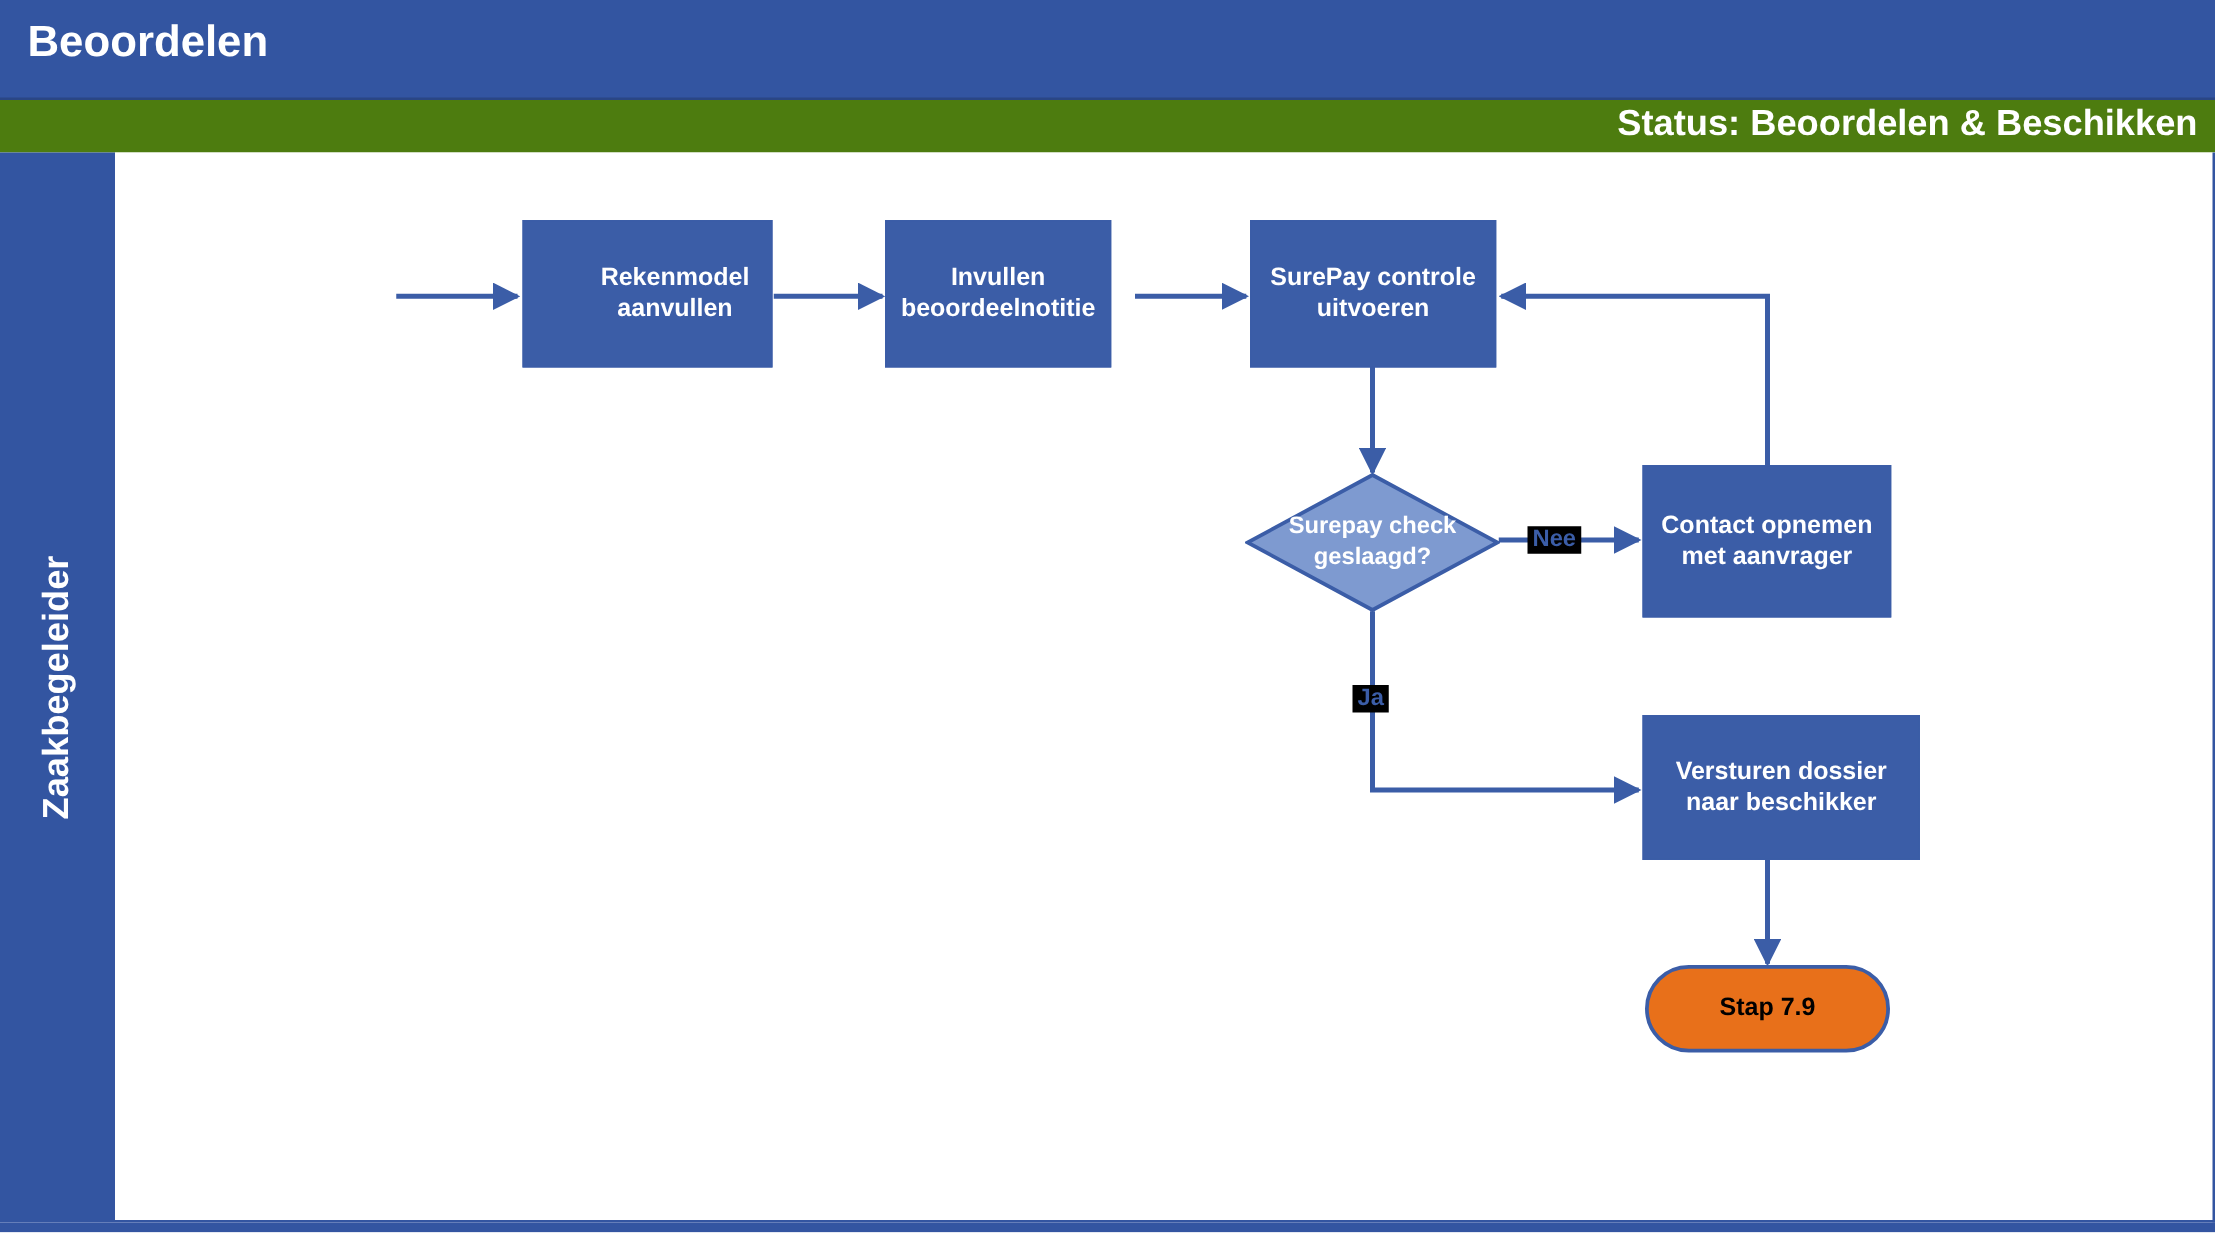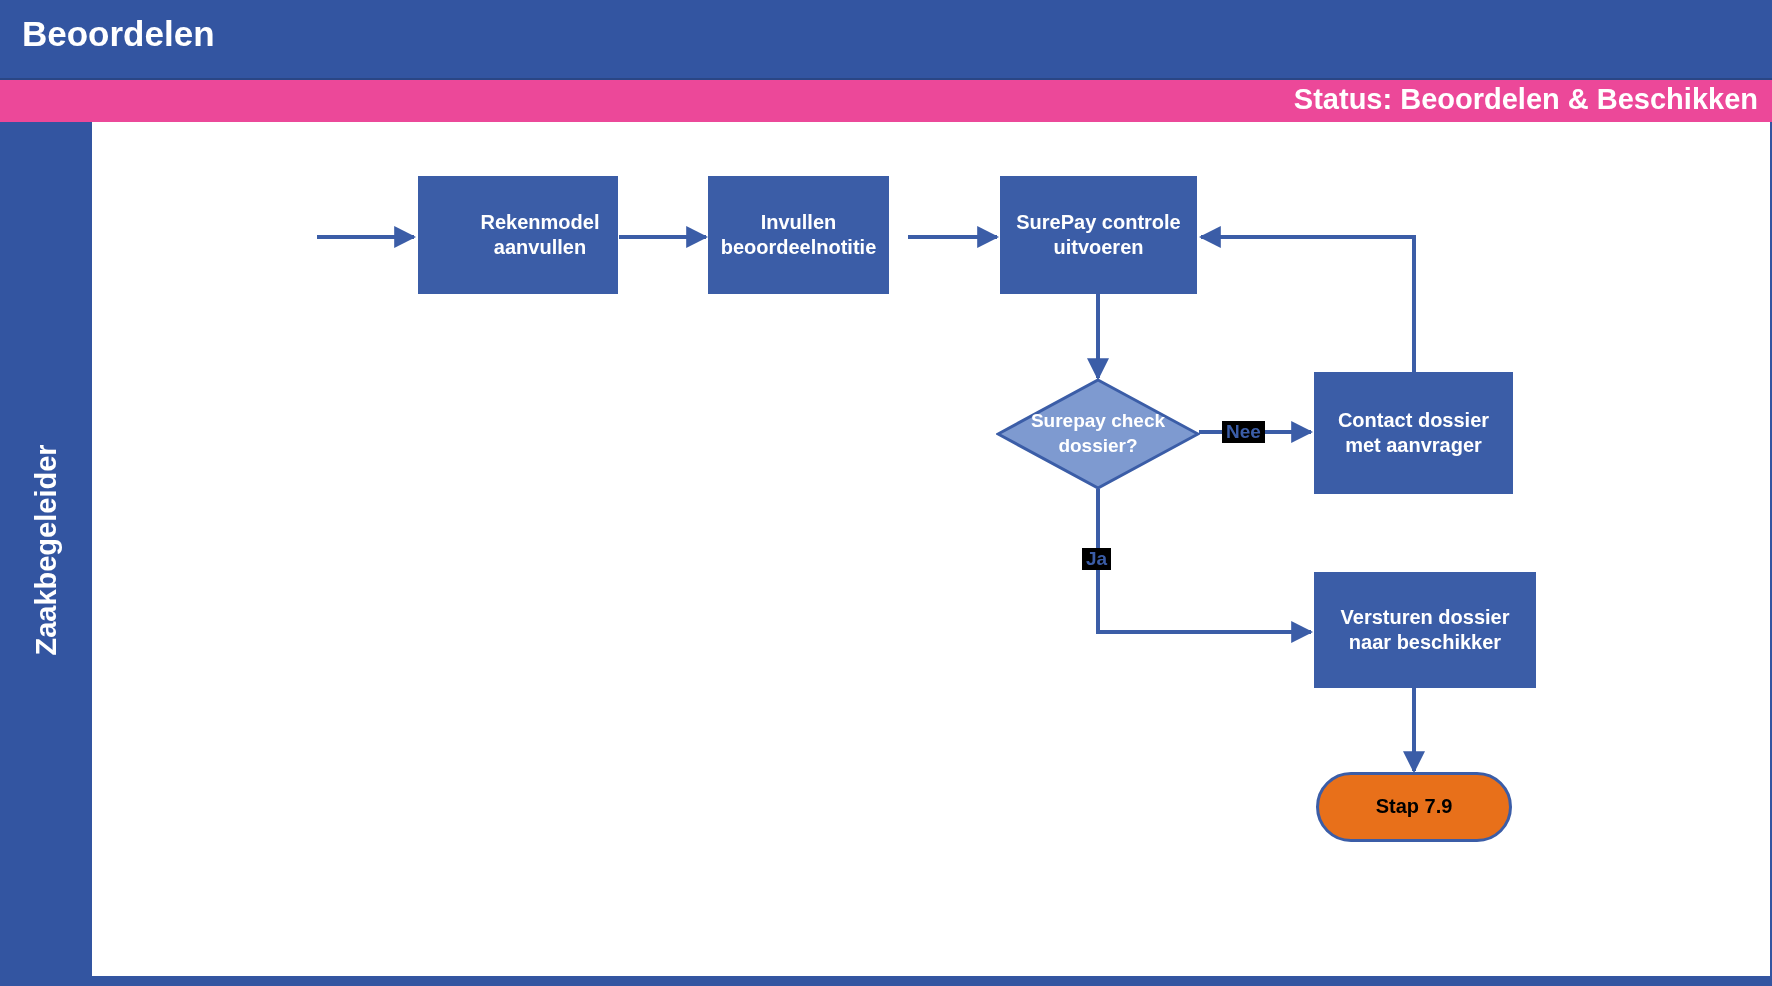--- a/index.html
+++ b/index.html
@@ -37,21 +37,21 @@
     font-weight: bold;
     color: #ffffff;
     letter-spacing: 0px;
     white-space: nowrap;
   }
   .status-band {
     position: absolute;
     left: 0; top: 80px;
     width: 1772px;
     height: 42px;
-    background: #ec4899;
+    background: #4d7c0f;
     box-sizing: border-box;
   }
   .status-text {
     position: absolute;
     right: 14px; top: 3px;
     font-size: 29px;
     font-weight: bold;
     color: #ffffff;
     white-space: nowrap;
   }
@@ -228,25 +228,25 @@
   <div class="node proc" style="left:1000px; top:176px; width:197px; height:118px;">
     <span class="node-label">SurePay controle
 uitvoeren</span>
   </div>
 
   <div class="decision-wrap" style="left:996px; top:378px; width:204px; height:112px;">
     <svg class="decision-shape" viewBox="0 0 204 112" preserveAspectRatio="none">
       <polygon points="102,2 202,56 102,110 2,56" fill="#7E9AD0" stroke="#3B5DA7" stroke-width="3"></polygon>
     </svg>
     <div class="decision-text">Surepay check
-dossier?</div>
+geslaagd?</div>
   </div>
 
   <div class="node proc" style="left:1314px; top:372px; width:199px; height:122px;">
-    <span class="node-label">Contact dossier
+    <span class="node-label">Contact opnemen
 met aanvrager</span>
   </div>
 
   <div class="node proc" style="left:1314px; top:572px; width:222px; height:116px;">
     <span class="node-label">Versturen dossier
 naar beschikker</span>
   </div>
 
   <div class="node terminator" style="left:1316px; top:772px; width:196px; height:70px;">
     <span class="node-label">Stap 7.9</span>

